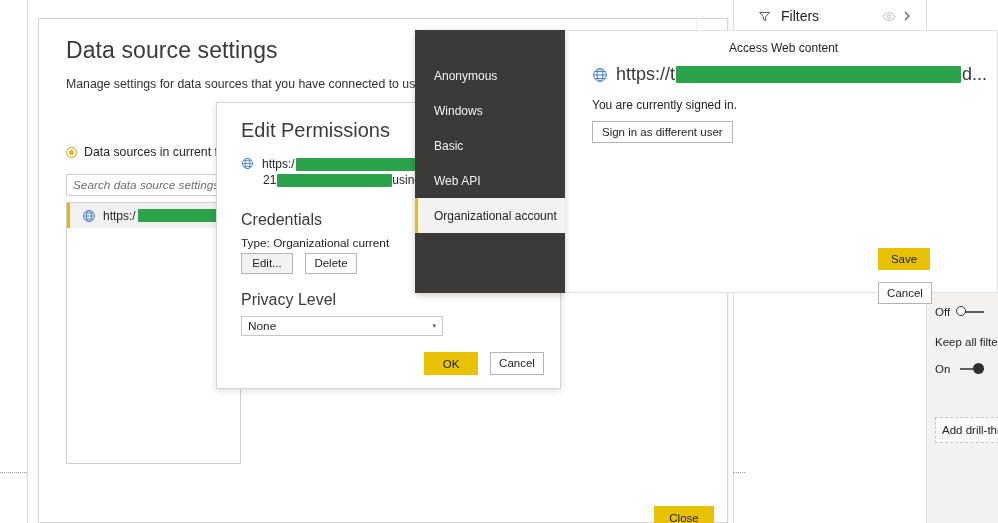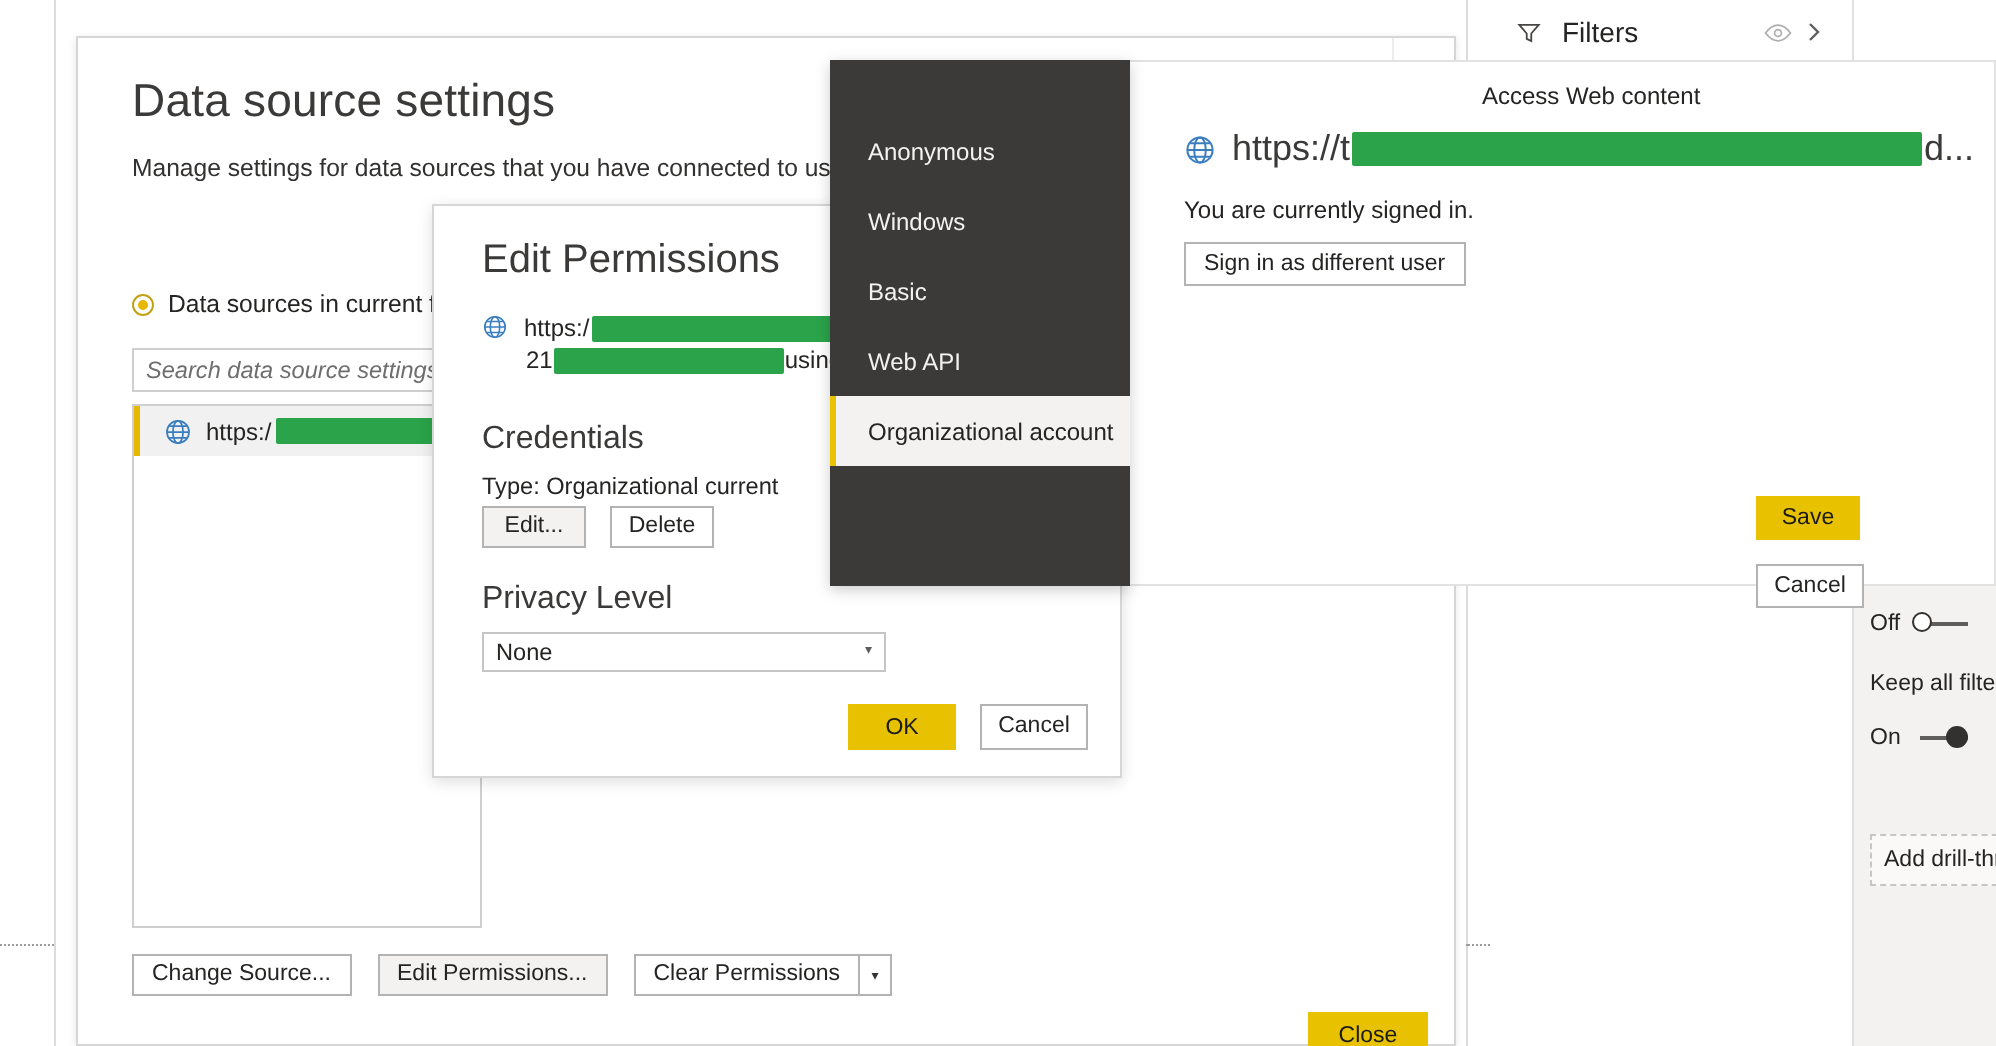--- a/index.html
+++ b/index.html
@@ -230,21 +230,21 @@
   }
   #authmenu .spacer-top { height: 28px; }
 
   
   #awc {
     position: absolute; left: 565px; top: 30px; width: 433px; height: 263px;
     background: #ffffff; border: 1px solid #e2e2e2; border-left: none;
     box-sizing: border-box;
   }
   #awc .awc-title {
-    position: absolute; left: 176px; top: 10px;
+    position: absolute; left: 164px; top: 10px;
     font-size: 12px; color: #252423; white-space: nowrap;
   }
   #awc .awc-url {
     position: absolute; left: 27px; top: 33px; width: 400px;
     font-size: 18px; color: #3b3a39; display: flex; align-items: center;
     white-space: nowrap; overflow: hidden;
   }
   #awc .awc-url .globe { width: 16px; height: 16px; margin-right: 8px; }
   #awc .awc-signed {
     position: absolute; left: 27px; top: 67px; font-size: 12px; color: #252423;
@@ -339,28 +339,20 @@
           <ellipse cx="8" cy="8" rx="2.9" ry="6.3"></ellipse>
           <path d="M1.7 8h12.6M2.9 4.6h10.2M2.9 11.4h10.2"></path>
         </svg>
       </span>
       <span>https:/</span>
       <span class="redact" style="width:95px; margin:0 2px;"></span>
       <span>oo</span>
     </div>
   </div>
 
-  <div class="btn-row">
-    <div class="btn" style="margin-right:13px;">Change Source...</div>
-    <div class="btn dim" style="margin-right:13px;">Edit Permissions...</div>
-    <div class="btn-split">
-      <div class="btn">Clear Permissions</div>
-      <div class="caret">▾</div>
-    </div>
-  </div>
 
   <div class="close-btn">
     <div class="btn-yellow" style="width:60px;">Close</div>
   </div>
 </div>
 
 <div id="editperm">
   <div class="ep-title">Edit Permissions</div>
 
   <div class="ep-url">

